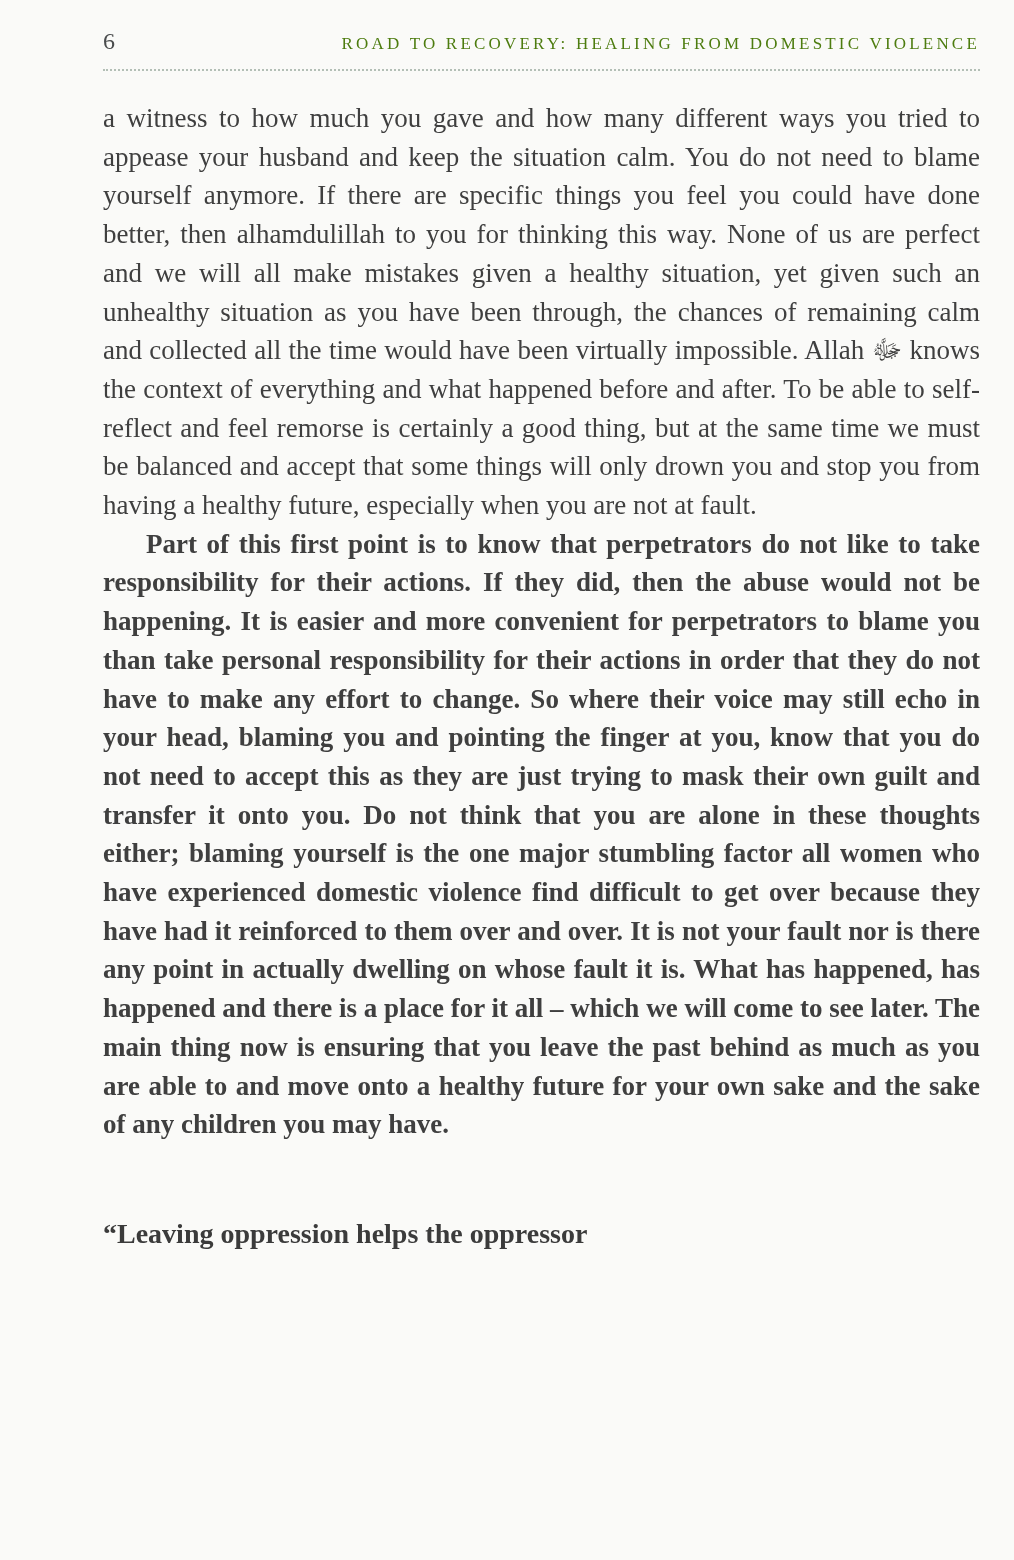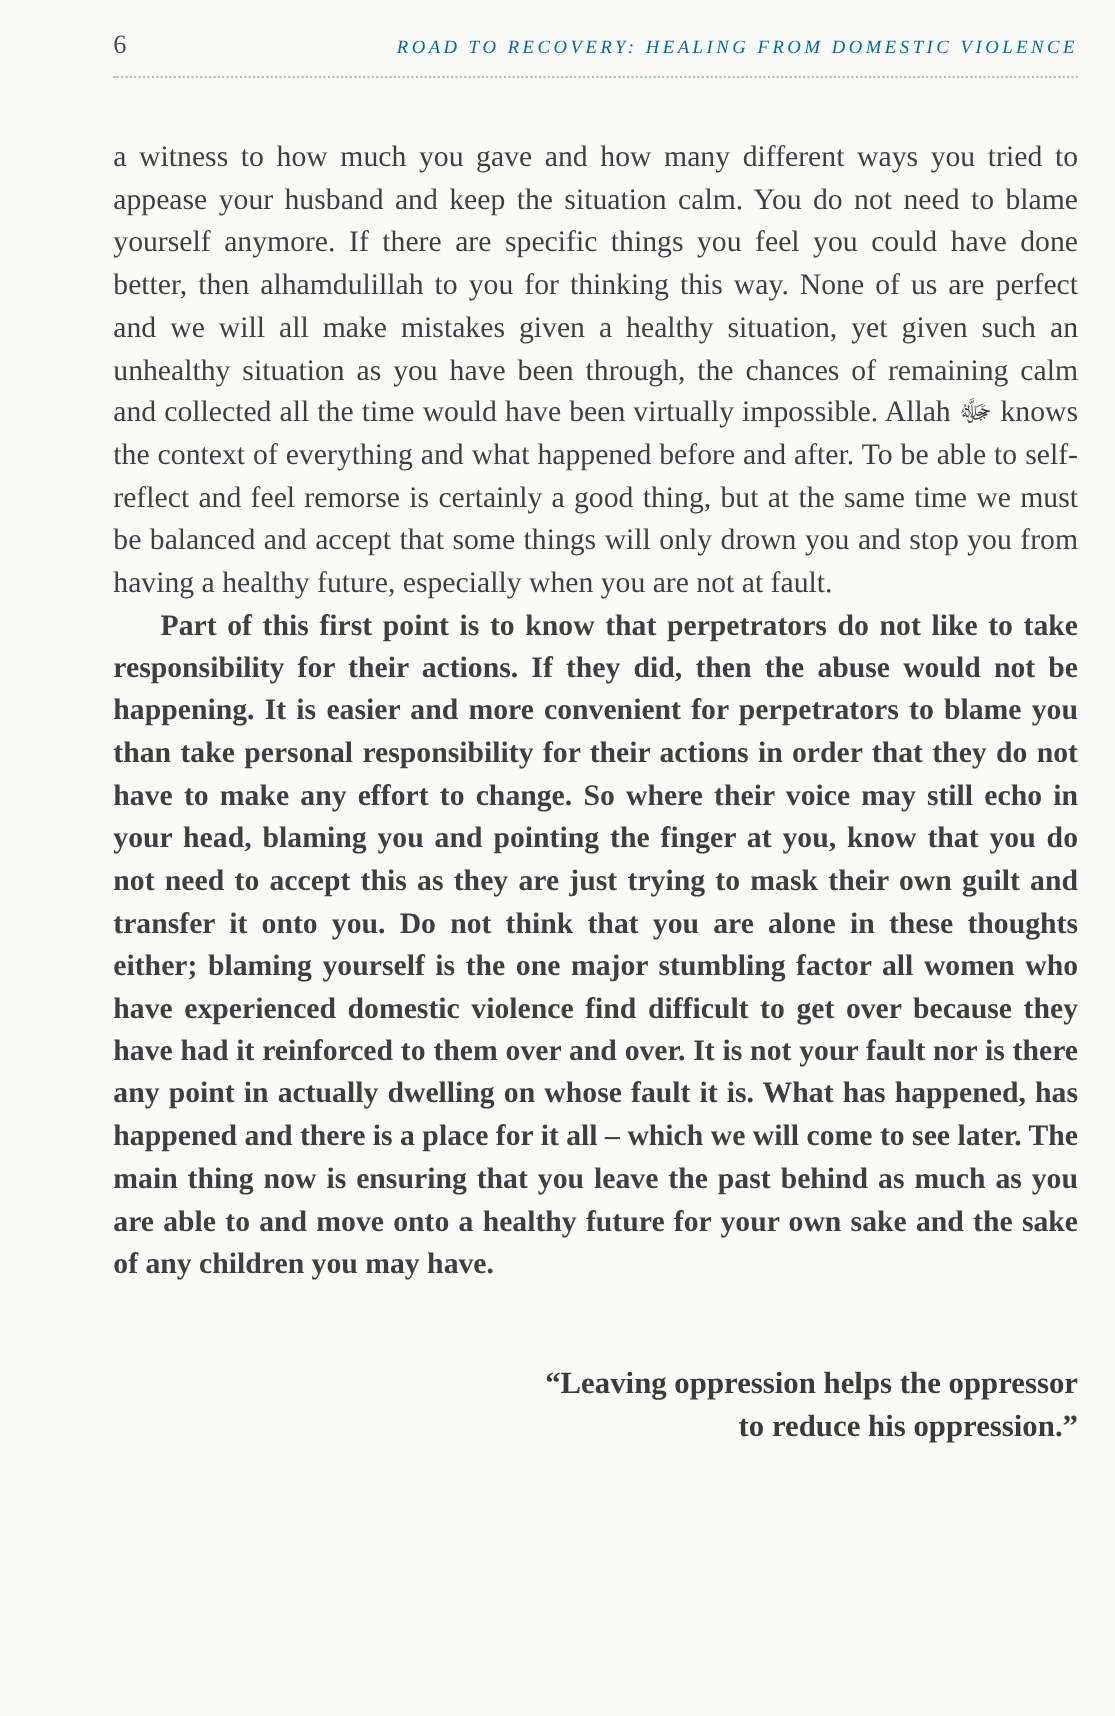--- a/index.html
+++ b/index.html
@@ -27,43 +27,42 @@
     padding-bottom: 14px;
     border-bottom: 2px dotted #b3bfb6;
   }
   .page-number {
     font-size: 24px;
     color: #4a4c4d;
     letter-spacing: 1px;
   }
   .head-title {
     font-size: 17px;
-    color: #0369a1;
+    color: #4d7c0f;
     letter-spacing: 3.2px;
     font-variant: small-caps;
     text-transform: uppercase;
-    font-style: italic;
   }
   .body-text {
-    margin-top: 52px;
+    margin-top: 28px;
   }
   .para {
     margin: 0;
     font-size: 27px;
     line-height: 38.7px;
     text-align: justify;
     color: #3f3f3f;
   }
   .para.indented {
     text-indent: 43px;
     font-weight: bold;
   }
   .quote {
     margin-top: 70px;
-    text-align: right;
+    text-align: left;
     font-weight: bold;
     font-size: 28px;
     line-height: 39px;
     color: #3b3b3b;
   }
 </style>
 </head>
 <body>
 
 <div class="page">
@@ -72,17 +71,16 @@
     <span class="page-number">6</span>
     <span class="head-title">ROAD TO RECOVERY: HEALING FROM DOMESTIC VIOLENCE</span>
   </div>
 
   <div class="body-text">
     <p class="para">a witness to how much you gave and how many different ways you tried to appease your husband and keep the situation calm. You do not need to blame yourself anymore. If there are specific things you feel you could have done better, then alhamdulillah to you for thinking this way. None of us are perfect and we will all make mistakes given a healthy situation, yet given such an unhealthy situation as you have been through, the chances of remaining calm and collected all the time would have been virtually impossible. Allah ﷻ knows the context of everything and what happened before and after. To be able to self-reflect and feel remorse is certainly a good thing, but at the same time we must be balanced and accept that some things will only drown you and stop you from having a healthy future, especially when you are not at fault.</p>
     <p class="para indented">Part of this first point is to know that perpetrators do not like to take responsibility for their actions. If they did, then the abuse would not be happening. It is easier and more convenient for perpetrators to blame you than take personal responsibility for their actions in order that they do not have to make any effort to change. So where their voice may still echo in your head, blaming you and pointing the finger at you, know that you do not need to accept this as they are just trying to mask their own guilt and transfer it onto you. Do not think that you are alone in these thoughts either; blaming yourself is the one major stumbling factor all women who have experienced domestic violence find difficult to get over because they have had it reinforced to them over and over. It is not your fault nor is there any point in actually dwelling on whose fault it is. What has happened, has happened and there is a place for it all – which we will come to see later. The main thing now is ensuring that you leave the past behind as much as you are able to and move onto a healthy future for your own sake and the sake of any children you may have.</p>
 
     <div class="quote">
       <div>“Leaving oppression helps the oppressor</div>
-      <div>to reduce his oppression.”</div>
     </div>
   </div>
 
 </div>
 
 </body></html>

